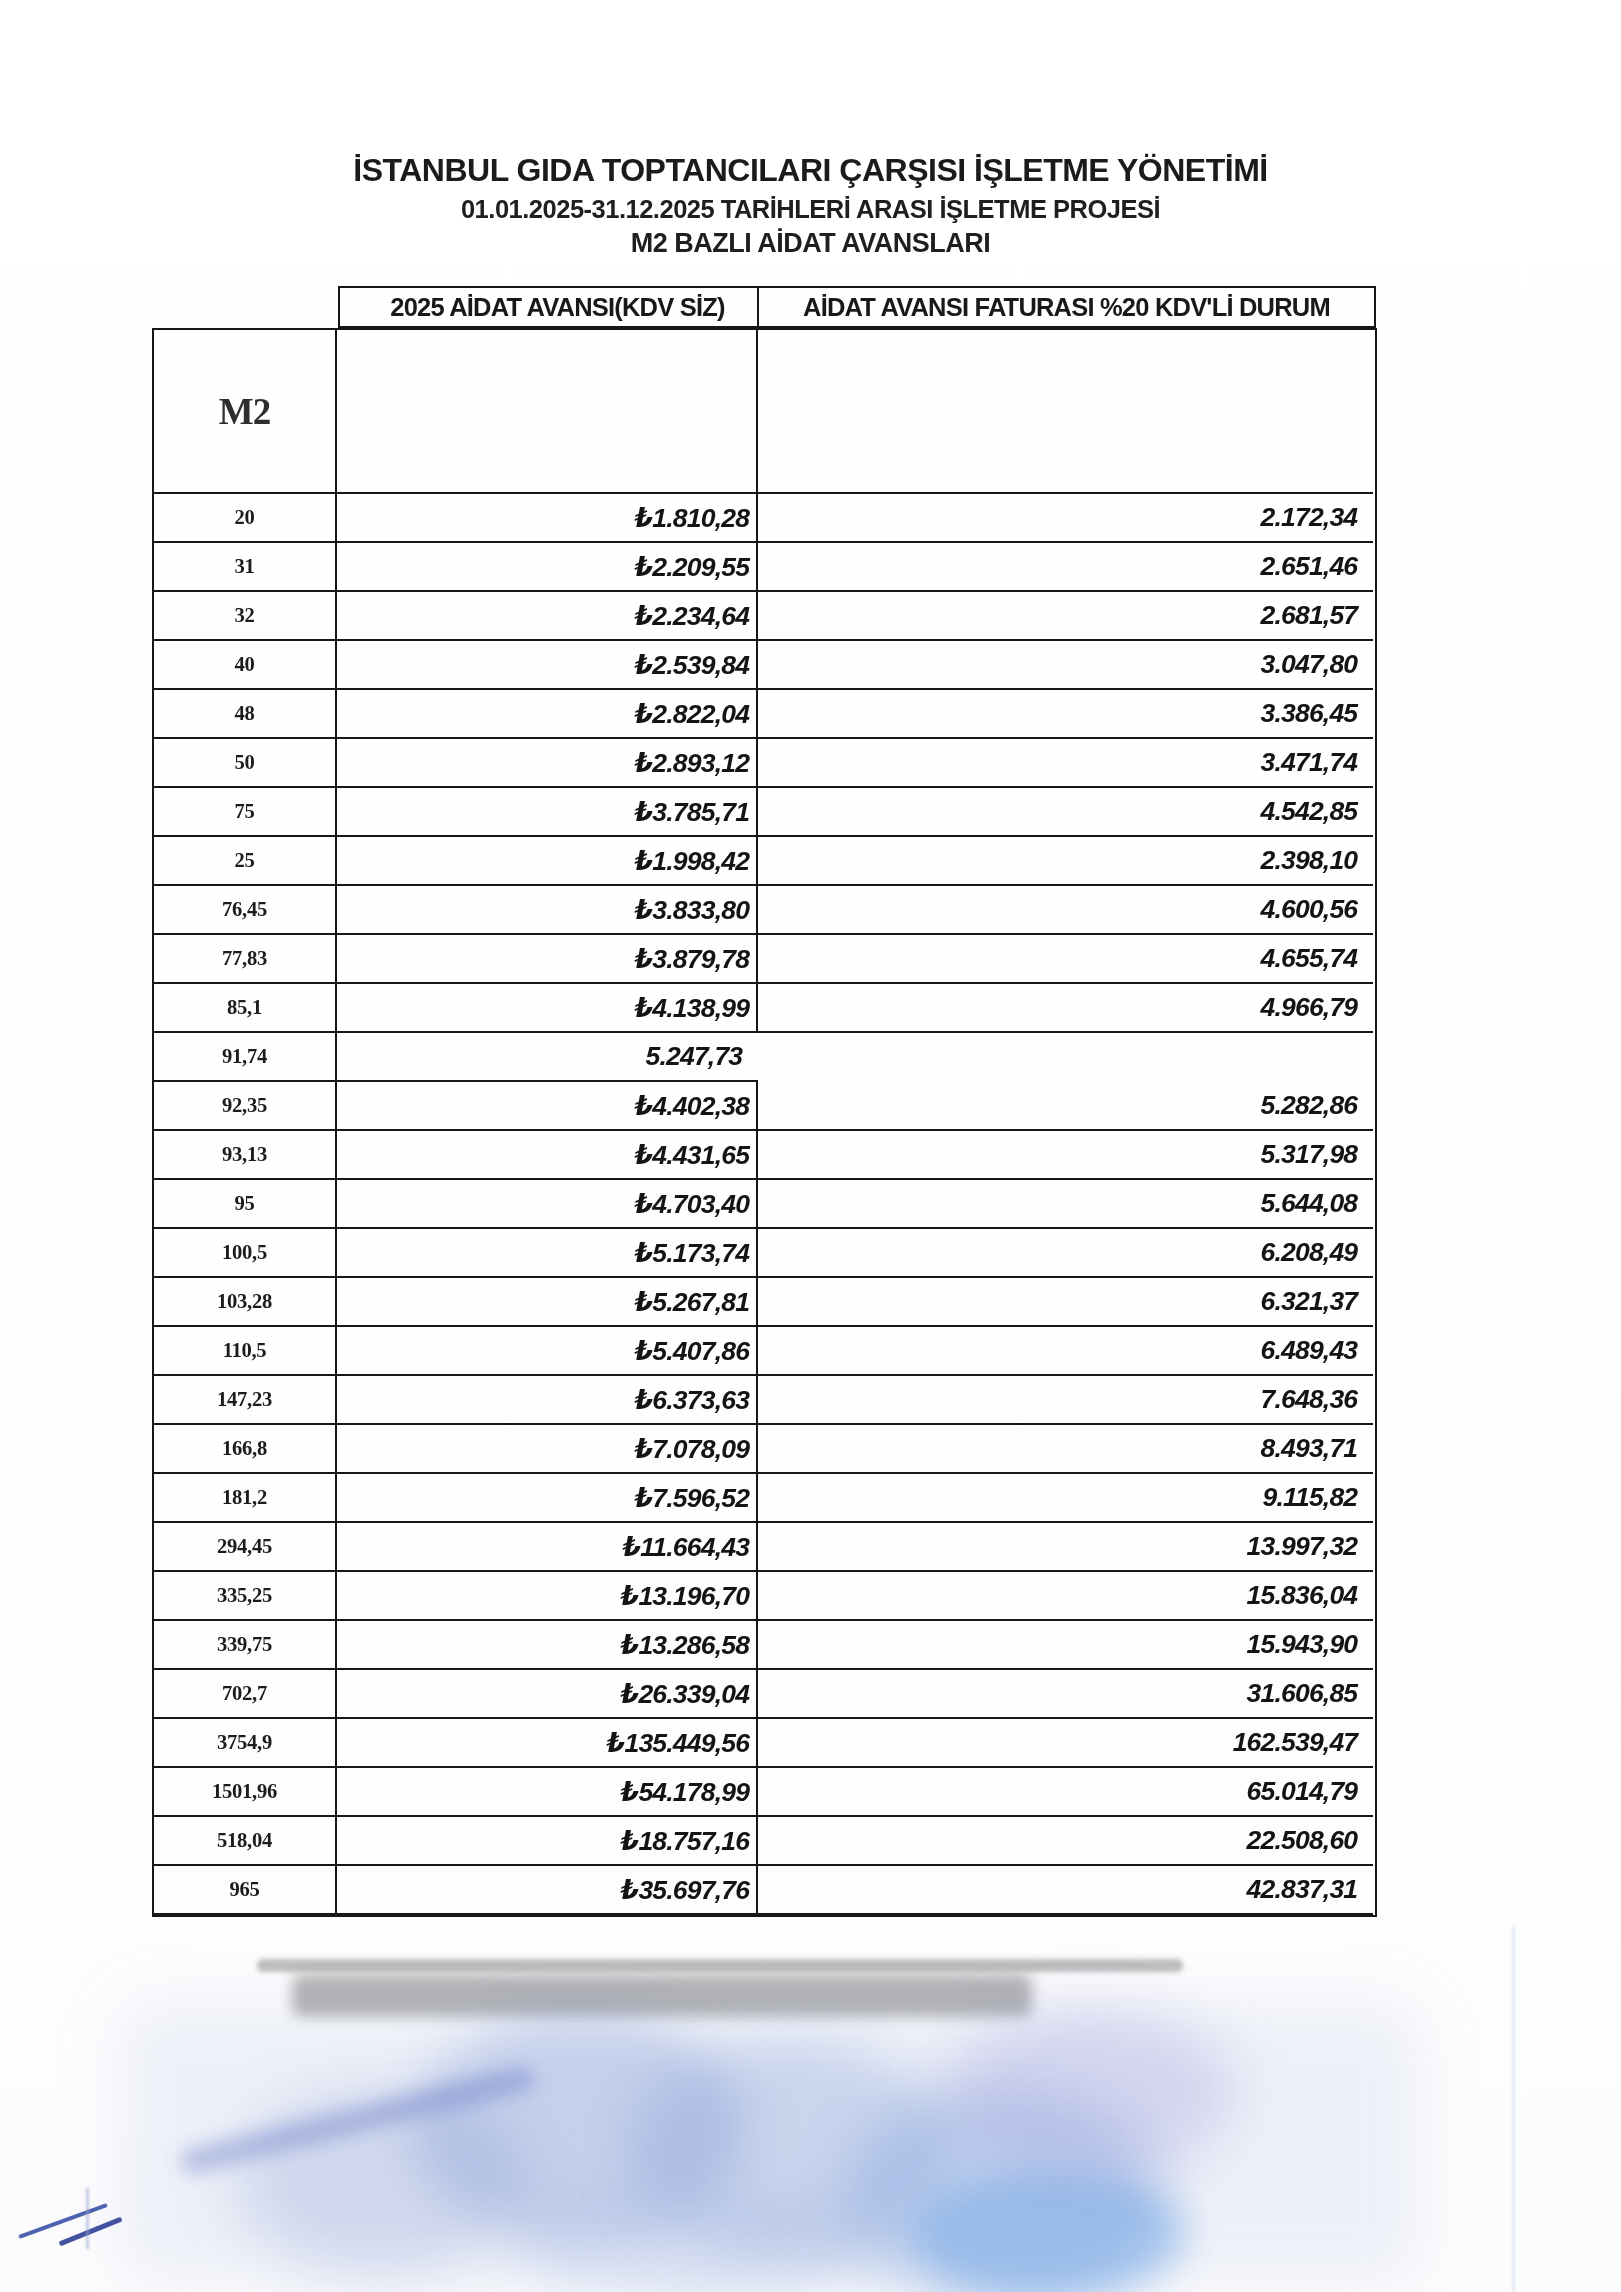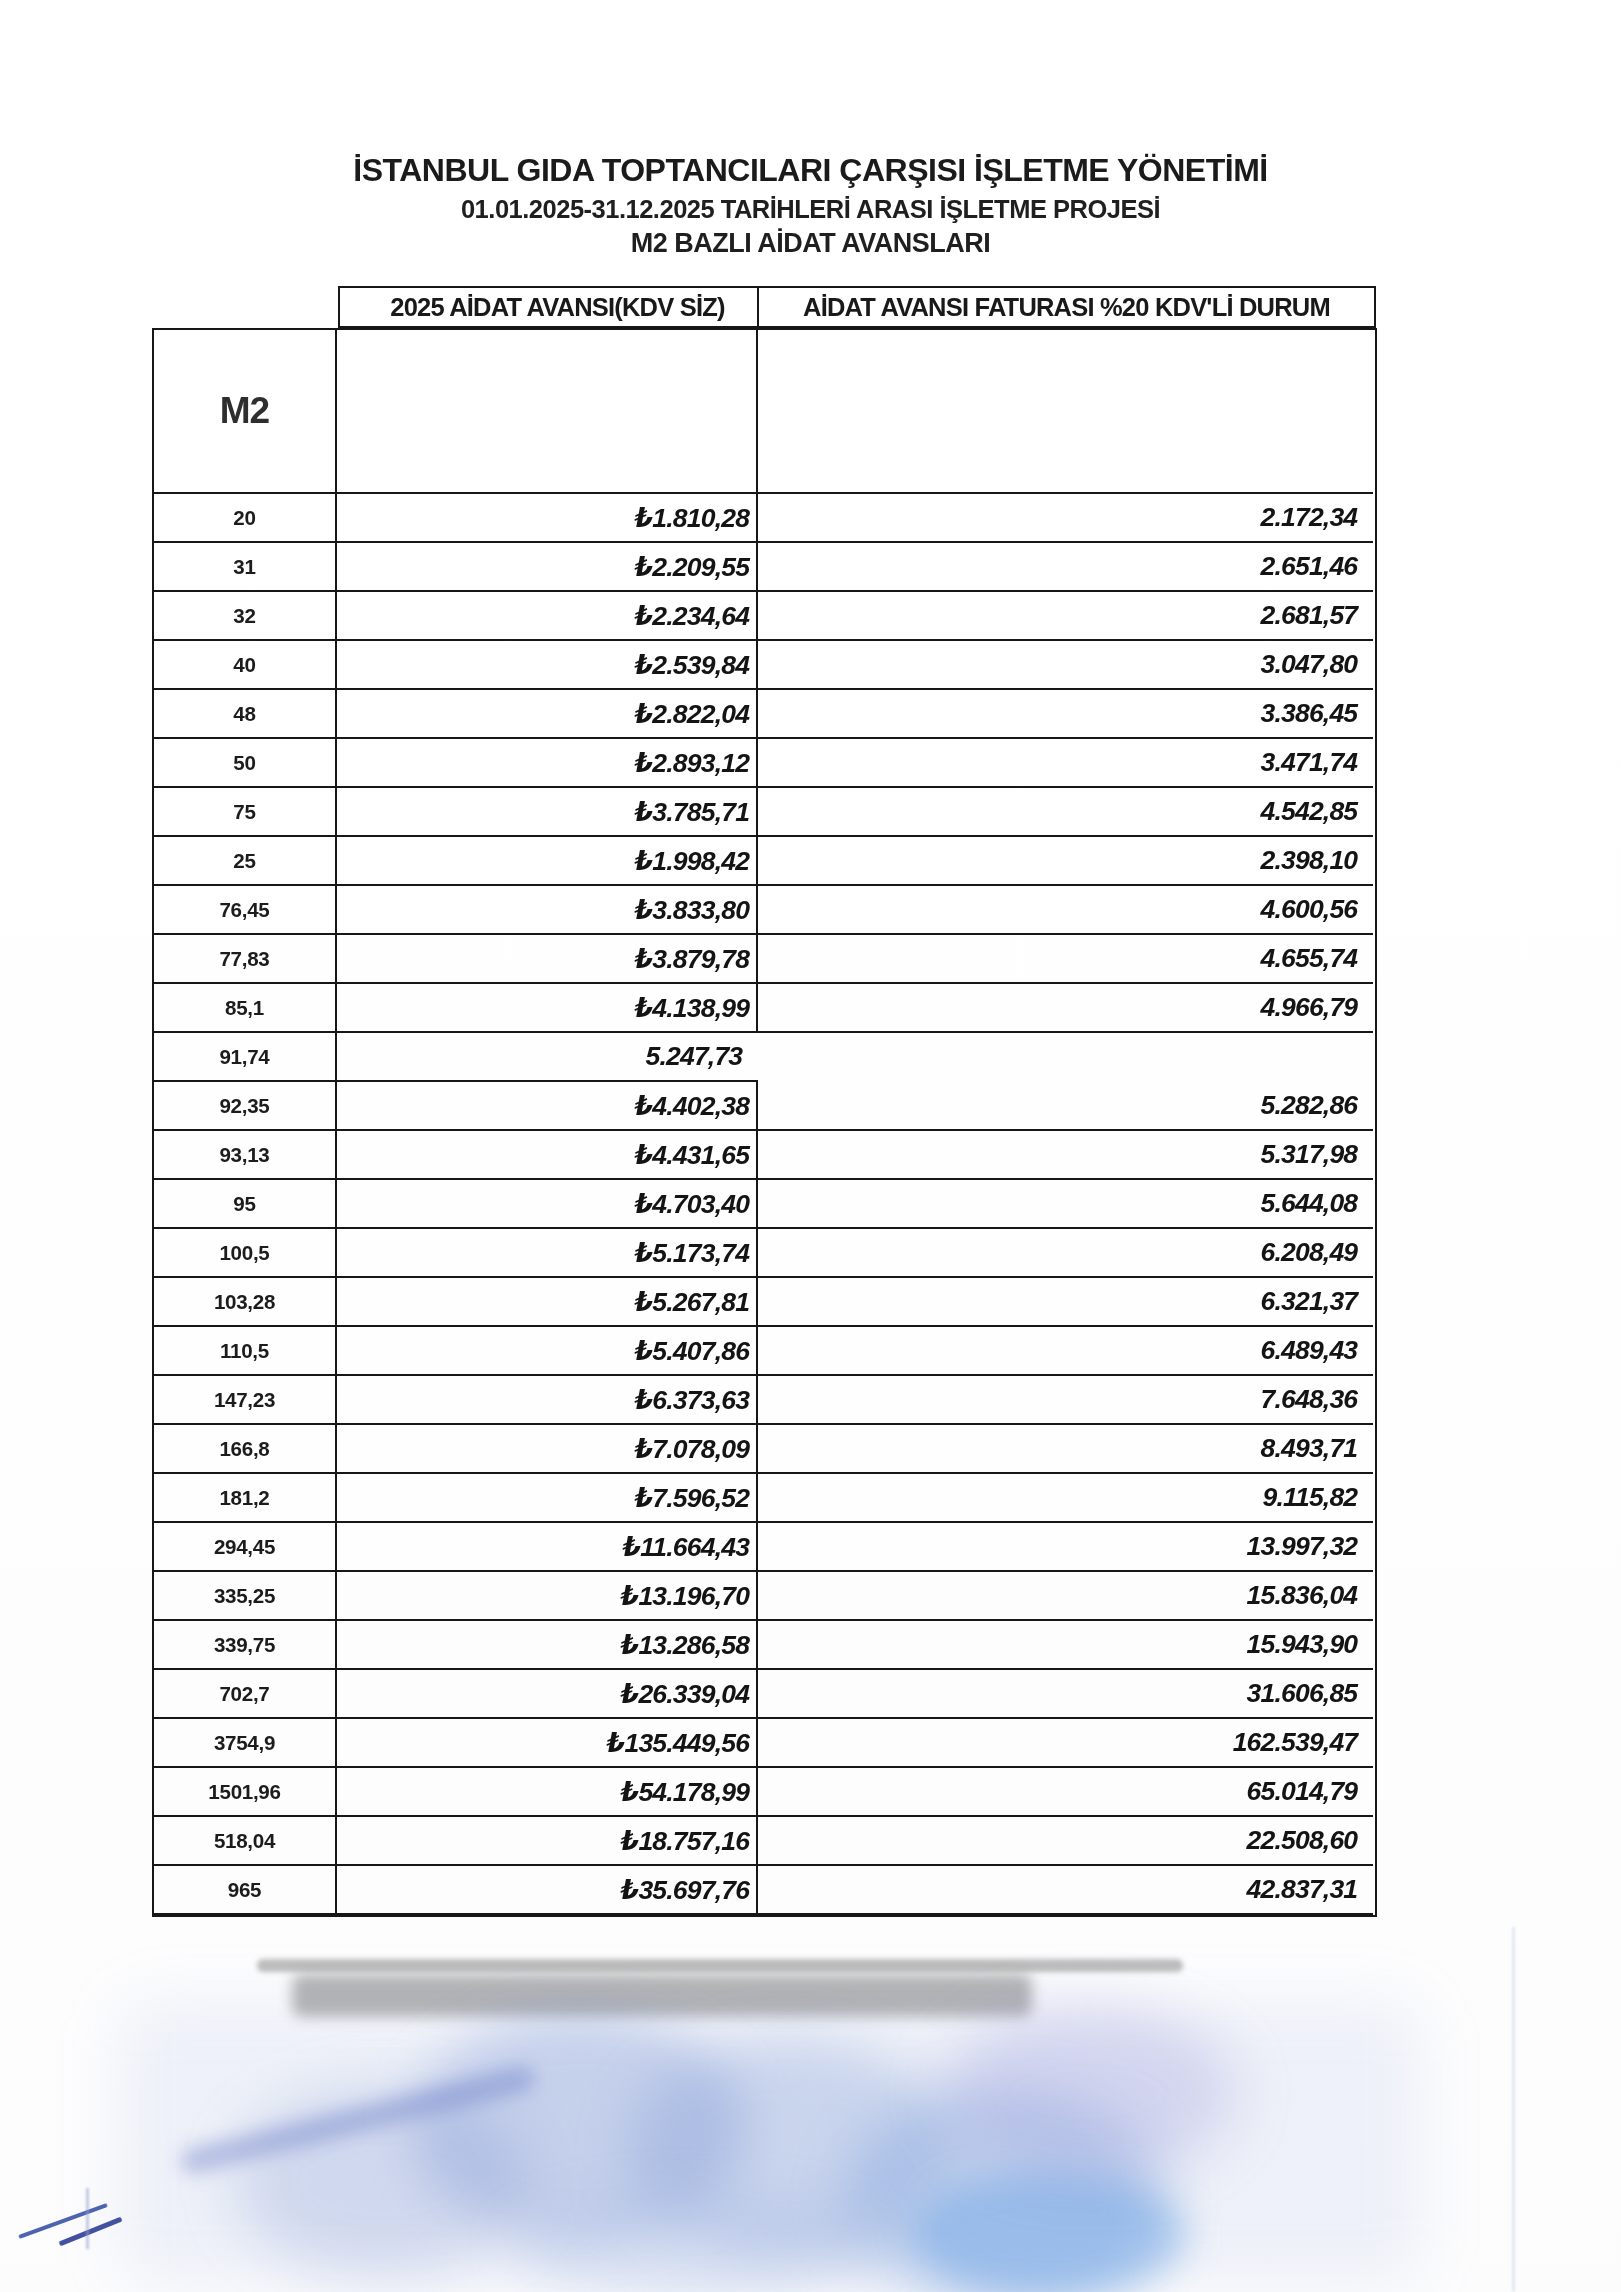--- a/index.html
+++ b/index.html
@@ -27,21 +27,21 @@
   .hc2{border:2.9px solid #171717;padding-left:18px;}
   .hc3{border:2.9px solid #171717;border-left:none;}
 
   .tbl-body{box-sizing:border-box;border:2.9px solid #171717;width:1225px;background:transparent;}
   .row{display:grid;grid-template-columns:183px 421px 615px;}
   .row-m2{height:164px;}
   .drow{height:49px;}
   .cell{box-sizing:border-box;border-right:2.9px solid #171717;border-bottom:2.9px solid #171717;
         display:flex;align-items:center;height:100%;}
   .cell.last{border-right:none;}
-  .c1{justify-content:center;}
+  .c1{justify-content:center;font-family:Liberation Serif, serif;}
   .m2label{font-size:37px;font-weight:700;letter-spacing:-1px;color:#2e2e2e;}
   .m2v{font-size:20.6px;font-weight:700;color:#1c1c1c;letter-spacing:-0.3px;}
   .money{justify-content:flex-end;font-size:26.5px;font-weight:700;letter-spacing:-0.8px;color:#141414;white-space:nowrap;font-style:italic;}
   .c2.money{padding-right:6.9px;}
   .c3.money{padding-right:15.7px;}
 
   
   .artifact{position:absolute;pointer-events:none;}
   .gray1{left:257px;top:1959px;width:926px;height:12.7px;background:#a9a9a9;filter:blur(2.9px);opacity:.75;border-radius:5.9px;}
   .gray2{left:292px;top:1974px;width:740px;height:43px;background:#a2a2a2;filter:blur(6.9px);opacity:.8;border-radius:9.8px;}

